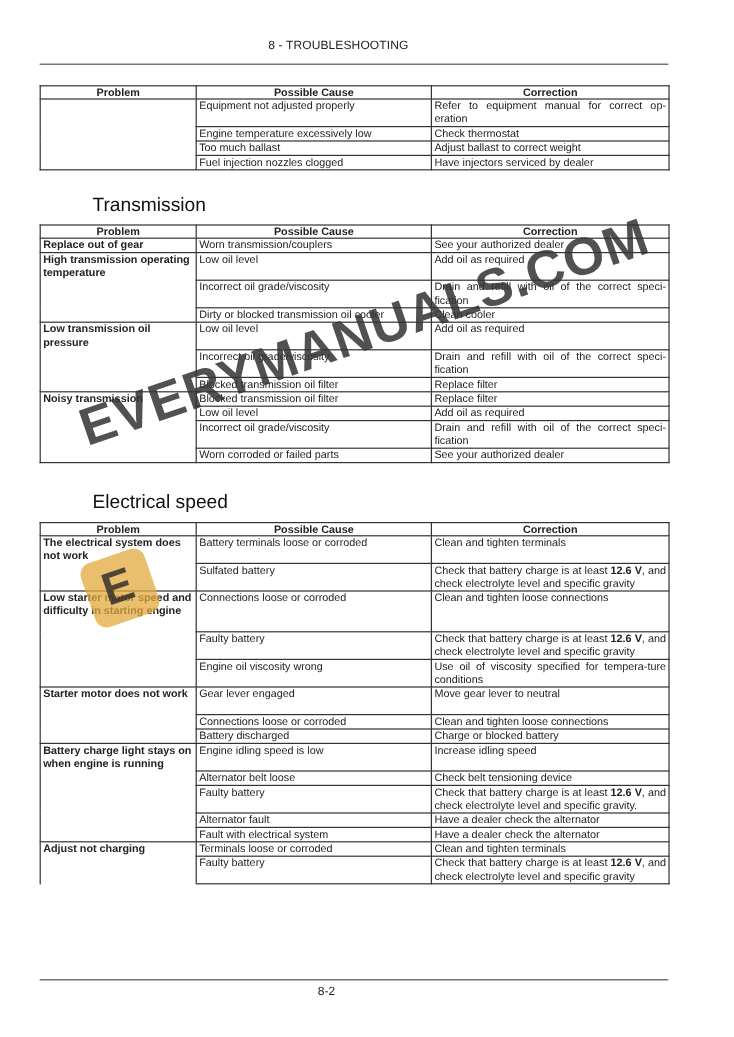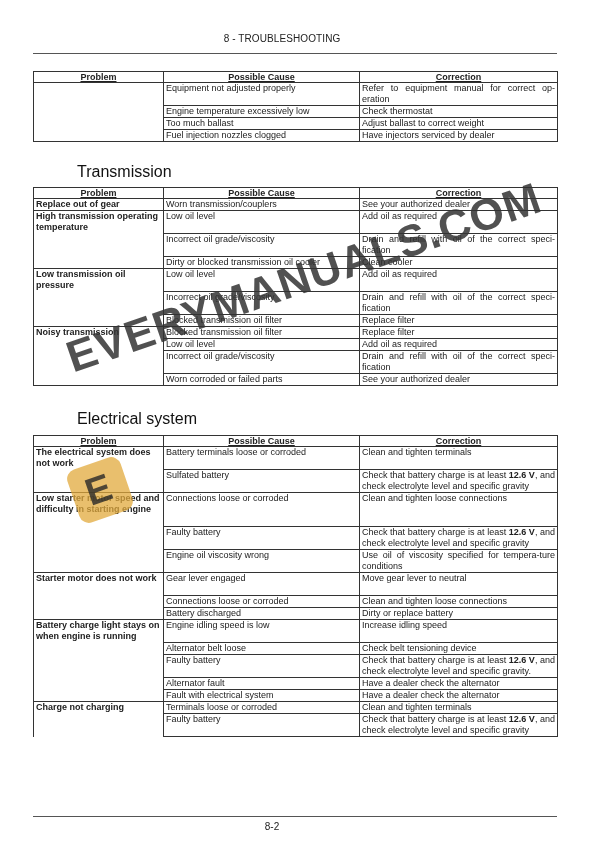--- a/index.html
+++ b/index.html
@@ -3,21 +3,21 @@
 <meta charset="utf-8">
 <style>
   html, body { margin:0; padding:0; background:#fff; }
   body { width:612px; height:864px; position:relative; overflow:hidden;
          font-family:"Liberation Sans", sans-serif; color:#222; }
   .hdr { position:absolute; top:33px; left:0; width:564px; text-align:center; font-size:10px; letter-spacing:0.1px; }
   .rule { position:absolute; left:33px; width:524px; height:0; border-top:1.2px solid #555; }
   .section-title { position:absolute; left:33px; font-size:16px; font-weight:normal; color:#111;margin-left:44px; }
   table.t { position:absolute; left:33px; width:524px; border-collapse:collapse; font-size:9px; line-height:11px; table-layout:fixed; }
   table.t th, table.t td { border:1px solid #333; padding:0 2px; vertical-align:top; }
-  table.t th { font-weight:bold; padding:0; line-height:10px;text-decoration:underline; }
+  table.t th { font-weight:bold; padding:0; line-height:10px; }
   table.t td.prob { font-weight:bold; }
   table.t td.just { text-align:justify; text-align-last:left;margin-left:12px; }
   col.c1 { width:130px; } col.c2 { width:196px; } col.c3 { width:198px; }
   .footer { position:absolute; top:821px; left:0; width:544px; text-align:center; font-size:10px; }
   .wm { position:absolute; left:60px; top:335px; transform:rotate(-19deg); transform-origin:left top;
         font-size:44px; font-weight:bold; color:rgba(50,50,50,0.85); letter-spacing:1px; white-space:nowrap; pointer-events:none; }
   .wm-logo { position:absolute; left:72px; top:462px; width:56px; height:56px; border-radius:10px;
              background:rgba(225,170,60,0.75); transform:rotate(-19deg); pointer-events:none; }
   .wm-logo span { position:absolute; left:14px; top:6px; font-size:38px; font-weight:bold; color:rgba(40,40,40,0.8); }
 </style>
@@ -116,21 +116,21 @@
     <td>Incorrect oil grade/viscosity</td>
     <td class="just">Drain and refill with oil of the correct speci-fication</td>
   </tr>
   <tr>
     <td>Worn corroded or failed parts</td>
     <td>See your authorized dealer</td>
   </tr>
 </tbody>
   </table>
 
-<div class="section-title" style="top:410px">Electrical system</div>
+<div class="section-title" style="top:410px">Electrical speed</div>
 <table class="t" style="top:435px">
   <colgroup>
       <col class="c1">
       <col class="c2">
       <col class="c3">
     </colgroup>
   <tbody>
       <tr>
     <th>Problem</th>
     <th>Possible Cause</th>
@@ -165,21 +165,21 @@
     <td class="prob" rowspan="3">Starter motor does not work</td>
     <td style="height:22px">Gear lever engaged</td>
     <td>Move gear lever to neutral</td>
   </tr>
   <tr>
     <td>Connections loose or corroded</td>
     <td>Clean and tighten loose connections</td>
   </tr>
   <tr>
     <td>Battery discharged</td>
-    <td>Dirty or replace battery</td>
+    <td>Charge or blocked battery</td>
   </tr>
 
   <tr>
     <td class="prob" rowspan="5">Battery charge light stays on when engine is running</td>
     <td style="height:22px">Engine idling speed is low</td>
     <td>Increase idling speed</td>
   </tr>
   <tr>
     <td>Alternator belt loose</td>
     <td>Check belt tensioning device</td>
@@ -191,21 +191,21 @@
   <tr>
     <td>Alternator fault</td>
     <td>Have a dealer check the alternator</td>
   </tr>
   <tr>
     <td>Fault with electrical system</td>
     <td>Have a dealer check the alternator</td>
   </tr>
 
   <tr>
-    <td class="prob" rowspan="2" style="border-bottom:none">Charge not charging</td>
+    <td class="prob" rowspan="2" style="border-bottom:none">Adjust not charging</td>
     <td>Terminals loose or corroded</td>
     <td>Clean and tighten terminals</td>
   </tr>
   <tr>
     <td>Faulty battery</td>
     <td class="just"><span>Check that battery charge is at least </span><b>12.6 V</b><span>, and check electrolyte level and specific gravity</span></td>
   </tr>
 </tbody>
   </table>
 

